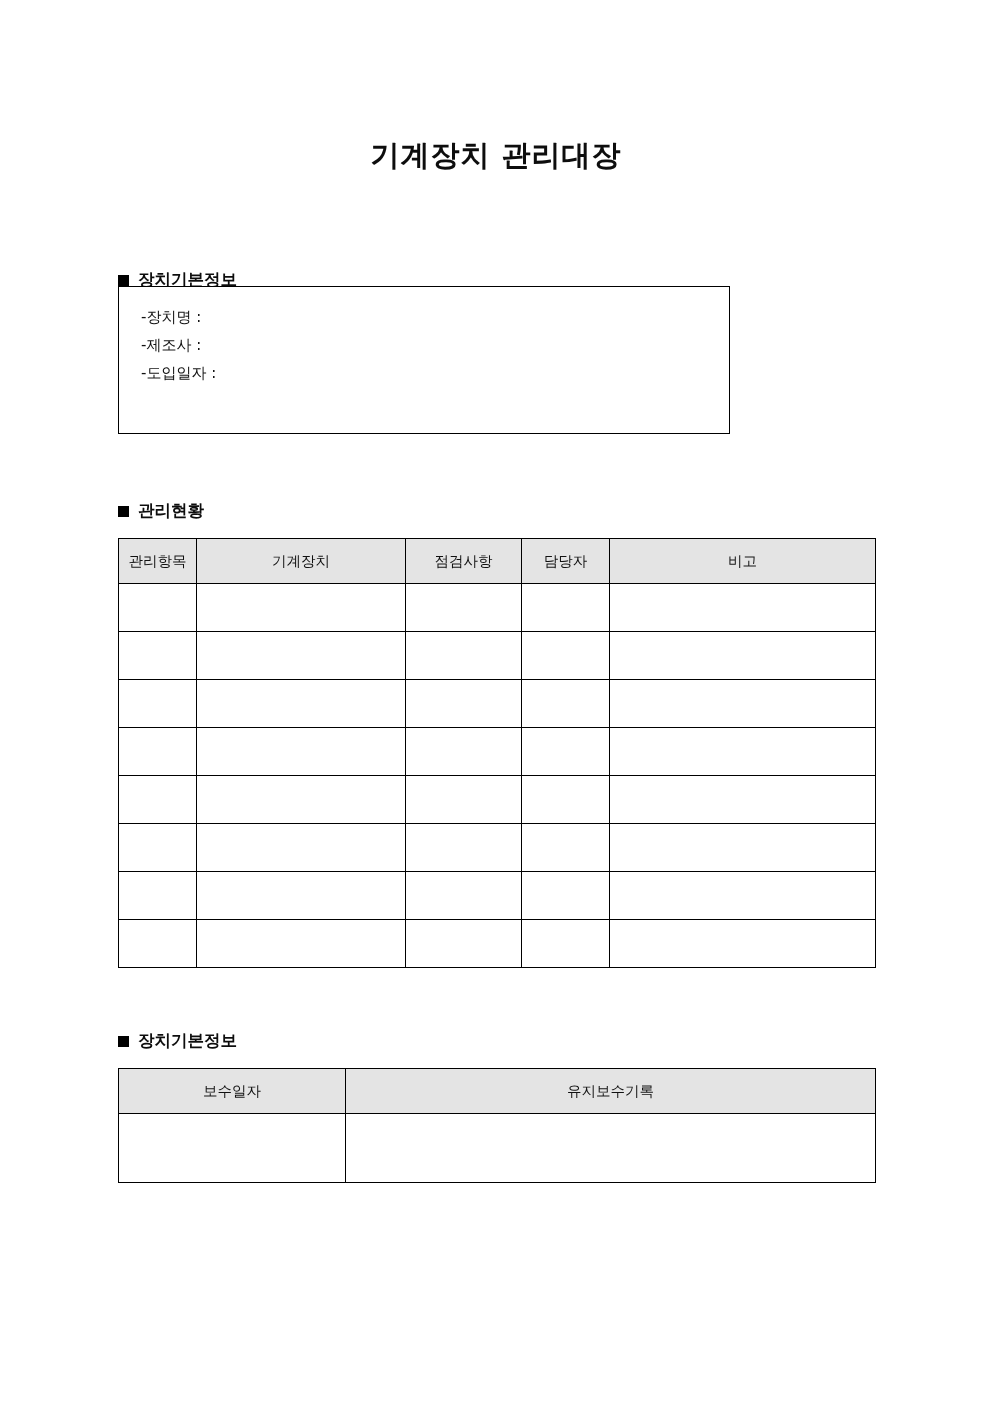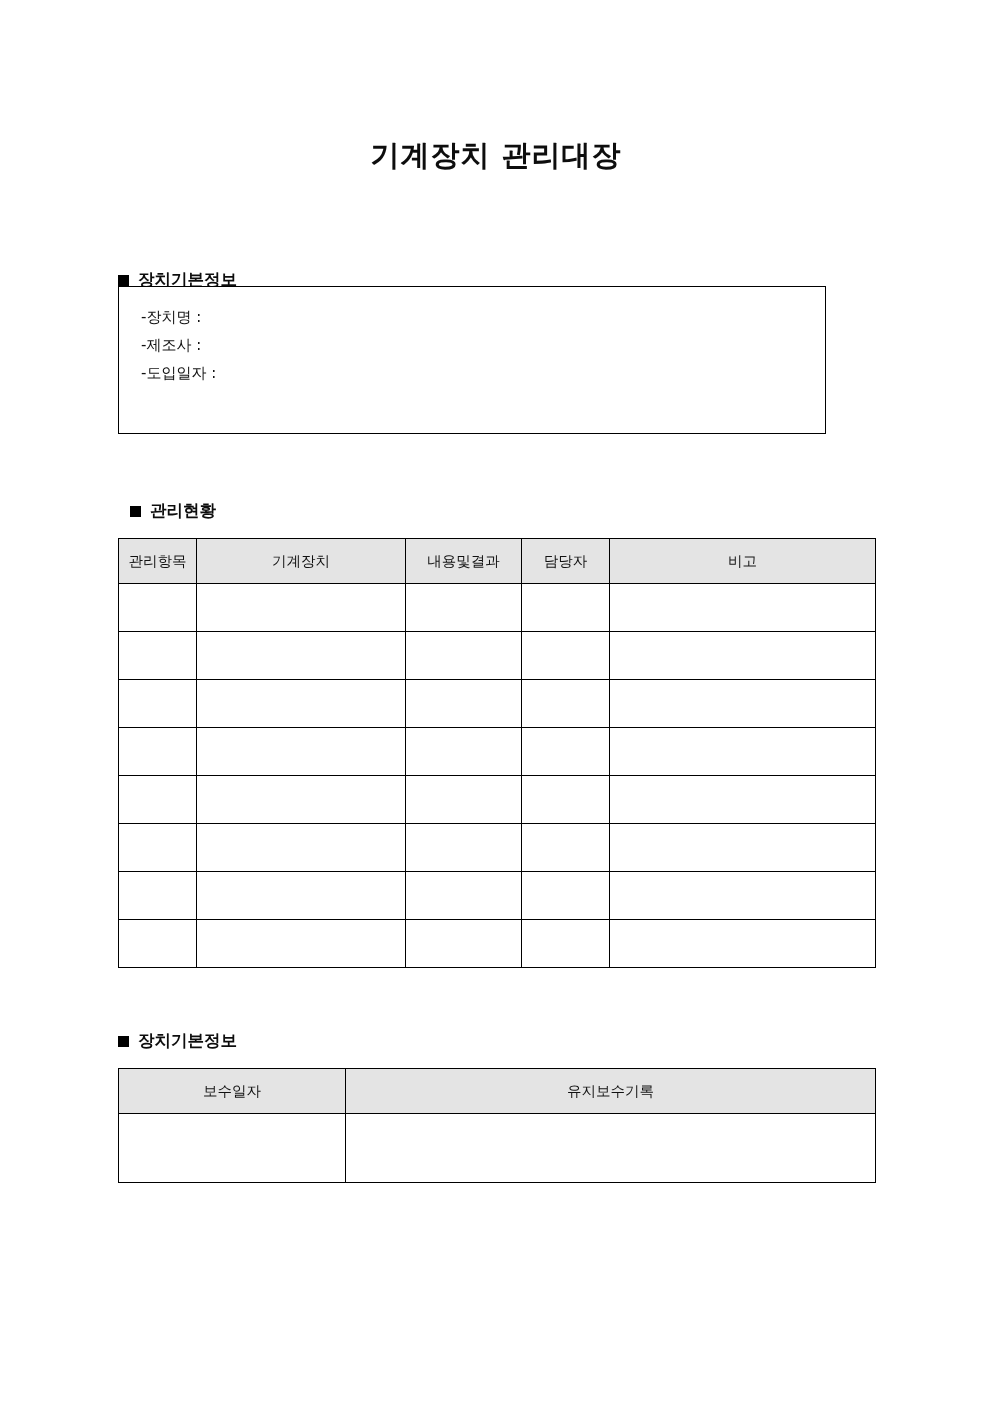--- a/index.html
+++ b/index.html
@@ -52,29 +52,29 @@
     white-space: nowrap;
   }
   .bullet-square {
     display: inline-block;
     width: 11px;
     height: 11px;
     background: #000000;
     flex: 0 0 auto;
   }
   .sec1 { top: 250px; margin-top: 19px; }
-  .sec2 { top: 500px; margin-left: 12px; }
+  .sec2 { top: 500px; }
   .sec3 { top: 1030px; }
 
   
   .info-box {
     position: absolute;
     left: 118px;
     top: 286px;
-    width: 708px;
+    width: 612px;
     height: 148px;
     border: 1px solid #000000;
     box-sizing: border-box;
     background: #ffffff;
     padding-left: 48px;
   }
   .info-lines {
     position: absolute;
     left: 22px;
     top: 20px;
@@ -163,21 +163,21 @@
       <col style="width:78px">
       <col style="width:209px">
       <col style="width:116px">
       <col style="width:88px">
       <col style="width:266px">
     </colgroup>
     <thead>
       <tr>
         <th>관리항목</th>
         <th>기계장치</th>
-        <th>내용및결과</th>
+        <th>점검사항</th>
         <th>담당자</th>
         <th>비고</th>
       </tr>
     </thead>
     <tbody>
       <tr>
         <td></td>
         <td></td>
         <td></td>
         <td></td>

